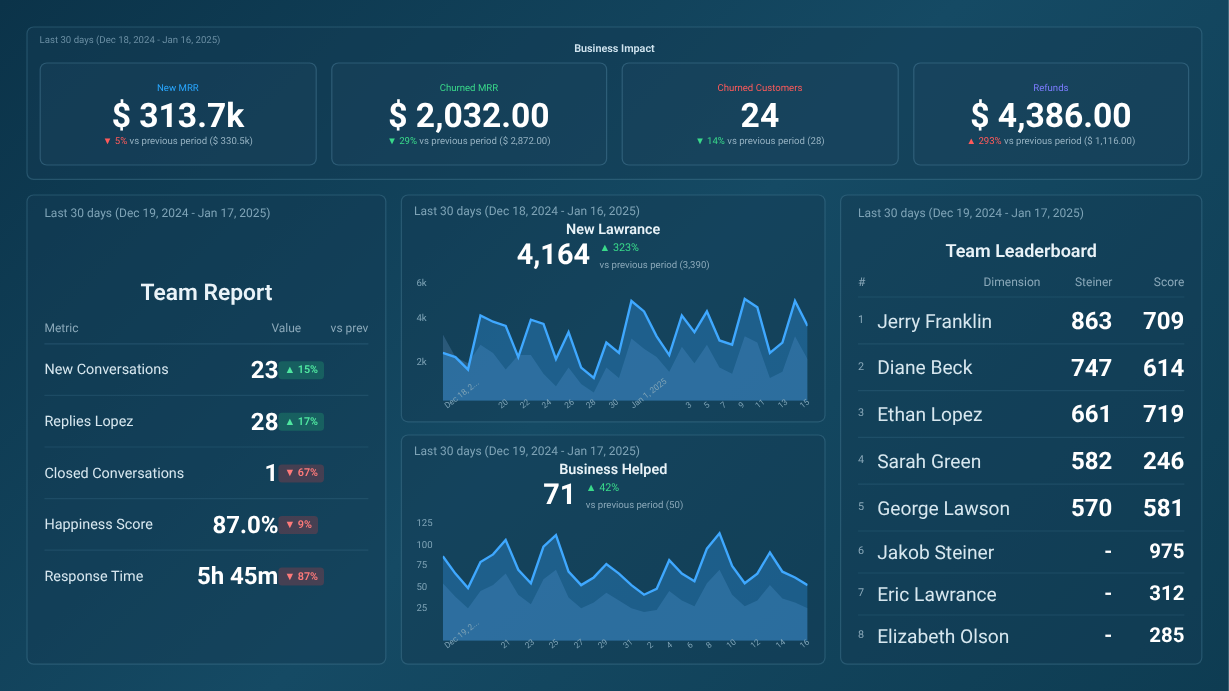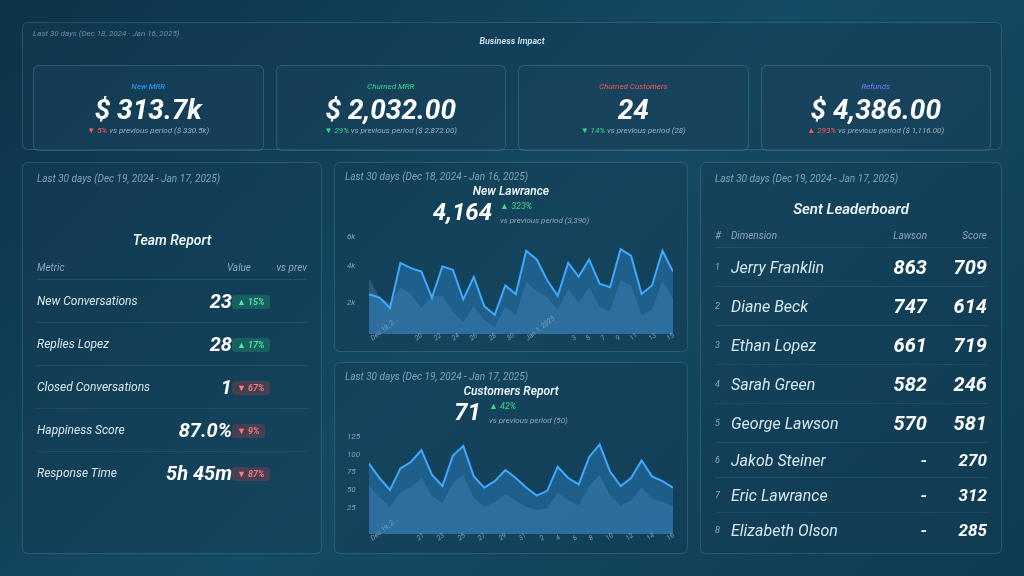--- a/index.html
+++ b/index.html
@@ -7,31 +7,30 @@
   body {
     font-family: -apple-system, "Segoe UI", Roboto, Arial, sans-serif;
     background: linear-gradient(135deg, #0b3349 0%, #154a64 50%, #0e3c52 100%);
     color: #e3eef5;
     font-size: 12px;
   }
   .card {
     background: rgba(20,60,85,0.45);
     border: 1px solid rgba(120,180,210,0.22);
     border-radius: 6px;
-    font-style: italic;
   }
 
   
   .impact {
     position: absolute; left: 22px; top: 22px; right: 22px; height: 128px;
     padding: 6px 10px 10px;
   }
   .impact-label { font-size: 8px; color: #6a8ea3; }
   .impact-title { text-align: center; font-size: 9px; font-weight: 600; color: #d0e4ef; margin-top: -2px; }
-  .impact-row { display: flex; gap: 12px; margin-top: 19px; }
+  .impact-row { display: flex; gap: 12px; margin-top: 6px; }
   .impact-cell {
     flex: 1; height: 86px; border: 1px solid rgba(120,180,210,0.25);
     border-radius: 6px; display: flex; flex-direction: column; align-items: center; justify-content: center;
     background: rgba(30,70,95,0.35);
   }
   .ic-name { font-size: 8px; margin-bottom: 2px; }
   .ic-val  { font-size: 28px; font-weight: 700; color: #fff; }
   .ic-sub  { font-size: 8px; color: #94b1c1; }
   .c-blue   { color: #29a7ff; }
   .c-green  { color: #39d98a; }
@@ -39,21 +38,21 @@
   .c-purple { color: #7c7cff; }
   .tri-up::before   { content: "▲ "; }
   .tri-down::before { content: "▼ "; }
 
   
   .report {
     position: absolute; left: 22px; top: 162px; width: 300px; height: 392px;
     padding: 10px 14px;
   }
   .panel-range { font-size: 10px; color: #7ea3b6; }
-  .report h2 { text-align: center; font-size: 14px; font-weight: 600; margin: 48px 0 10px; color: #eaf3f8; }
+  .report h2 { text-align: center; font-size: 19px; font-weight: 600; margin: 48px 0 10px; color: #eaf3f8; }
   .report-head { display:flex; font-size:10px; color:#8aa8b9; padding: 4px 0 6px; border-bottom:1px solid rgba(120,180,210,0.16);}
   .report-head .m { flex: 1.6; } .report-head .v { flex:1; text-align:right; } .report-head .p { width:56px; text-align:right; }
   .report-row { display:flex; align-items:center; padding: 9px 0; border-bottom:1px solid rgba(120,180,210,0.12);}
   .report-row:last-child { border-bottom:none; }
   .report-row .m { flex:1.6; font-size:12px; color:#d7e7ef; }
   .report-row .v { flex:1; text-align:right; font-size:20px; font-weight:700; color:#fff; }
   .report-row .p { width:75px; }
   .badge { display:inline-block; padding:2px 5px; border-radius:3px; font-size:9px; font-weight:600; }
   .badge.up   { background: rgba(40,190,120,0.25); color:#4fe6a0; }
   .badge.down { background: rgba(220,60,60,0.25);  color:#ff7a7a; }
@@ -69,21 +68,21 @@
   .plot { position:relative; margin: 4px 4px 0 24px; height: 104px; }
   .plot svg { position:absolute; inset:0; }
   .ylab { position:absolute; left:-22px; font-size:8px; color:#7ea3b6; transform: translateY(-50%); }
   .xaxis { display:flex; justify-content:space-between; margin: 2px 4px 0 24px; font-size:7px; color:#7ea3b6;}
   .xaxis span { display:inline-block; transform: rotate(-38deg); transform-origin: top left; white-space:nowrap; }
 
   
   .board { position:absolute; left: 700px; top: 162px; width: 302px; height: 392px; padding: 10px 14px; }
   .board h2 { text-align:center; font-size:15px; font-weight:600; margin: 16px 0 8px; color:#eaf3f8;}
   .board-head { display:flex; font-size:10px; color:#8aa8b9; padding: 4px 0 6px; }
-  .board-head .n{width:16px;} .board-head .d{flex:1;} .board-head .h{width:60px;text-align:right;} .board-head .s{width:60px;text-align:right;}
+  .board-head .n{width:16px;} .board-head .d{flex:1;text-align:right;} .board-head .h{width:60px;text-align:right;} .board-head .s{width:60px;text-align:right;}
   .board-row { display:flex; align-items:center; padding:7px 0; border-top:1px solid rgba(120,180,210,0.12);}
   .board-row .n{width:16px; font-size:9px; color:#8aa8b9;}
   .board-row .d{flex:1; font-size:16px; color:#d7e7ef;}
   .board-row .h{width:60px;text-align:right;font-size:20px;font-weight:700;color:#fff;}
   .board-row .s{width:60px;text-align:right;font-size:20px;font-weight:700;color:#fff;}
   .board-row.small .h, .board-row.small .s { font-size:17px; }
 </style>
 </head>
 <body>
 
@@ -185,21 +184,21 @@
       <span>7</span>
       <span>9</span>
       <span>11</span>
       <span>13</span>
       <span>15</span>
     </div>
 </div>
 
 <div class="chart2 card">
   <div class="panel-range">Last 30 days (Dec 19, 2024 - Jan 17, 2025)</div>
-  <div class="c-title">Customers Report</div>
+  <div class="c-title">Business Helped</div>
   <div class="c-big-row">
     <div class="c-big">71</div>
     <div>
       <span id="c2-delta" class="c-delta c-green">▲ 42%</span><br>
       <span class="c-prev">vs previous period (50)</span>
     </div>
   </div>
   <div class="plot" id="plot2">
       <div class="ylab" style="top:6px">125</div>
       <div class="ylab" style="top:23.68px">100</div>
@@ -226,25 +225,25 @@
       <span>8</span>
       <span>10</span>
       <span>12</span>
       <span>14</span>
       <span>16</span>
     </div>
 </div>
 
 <div class="board card">
   <div class="panel-range">Last 30 days (Dec 19, 2024 - Jan 17, 2025)</div>
-  <h2>Sent Leaderboard</h2>
+  <h2>Team Leaderboard</h2>
   <div class="board-head">
     <div class="n">#</div>
     <div class="d">Dimension</div>
-    <div class="h">Lawson</div>
+    <div class="h">Steiner</div>
     <div class="s">Score</div>
   </div>
   <div id="board-rows">
       <div class="board-row">
         <div class="n">1</div>
         <div class="d">Jerry Franklin</div>
         <div class="h">863</div>
         <div class="s">709</div>
       </div>
       <div class="board-row">
@@ -268,21 +267,21 @@
       <div class="board-row">
         <div class="n">5</div>
         <div class="d">George Lawson</div>
         <div class="h">570</div>
         <div class="s">581</div>
       </div>
       <div class="board-row small">
         <div class="n">6</div>
         <div class="d">Jakob Steiner</div>
         <div class="h">-</div>
-        <div class="s">270</div>
+        <div class="s">975</div>
       </div>
       <div class="board-row small">
         <div class="n">7</div>
         <div class="d">Eric Lawrance</div>
         <div class="h">-</div>
         <div class="s">312</div>
       </div>
       <div class="board-row small">
         <div class="n">8</div>
         <div class="d">Elizabeth Olson</div>

